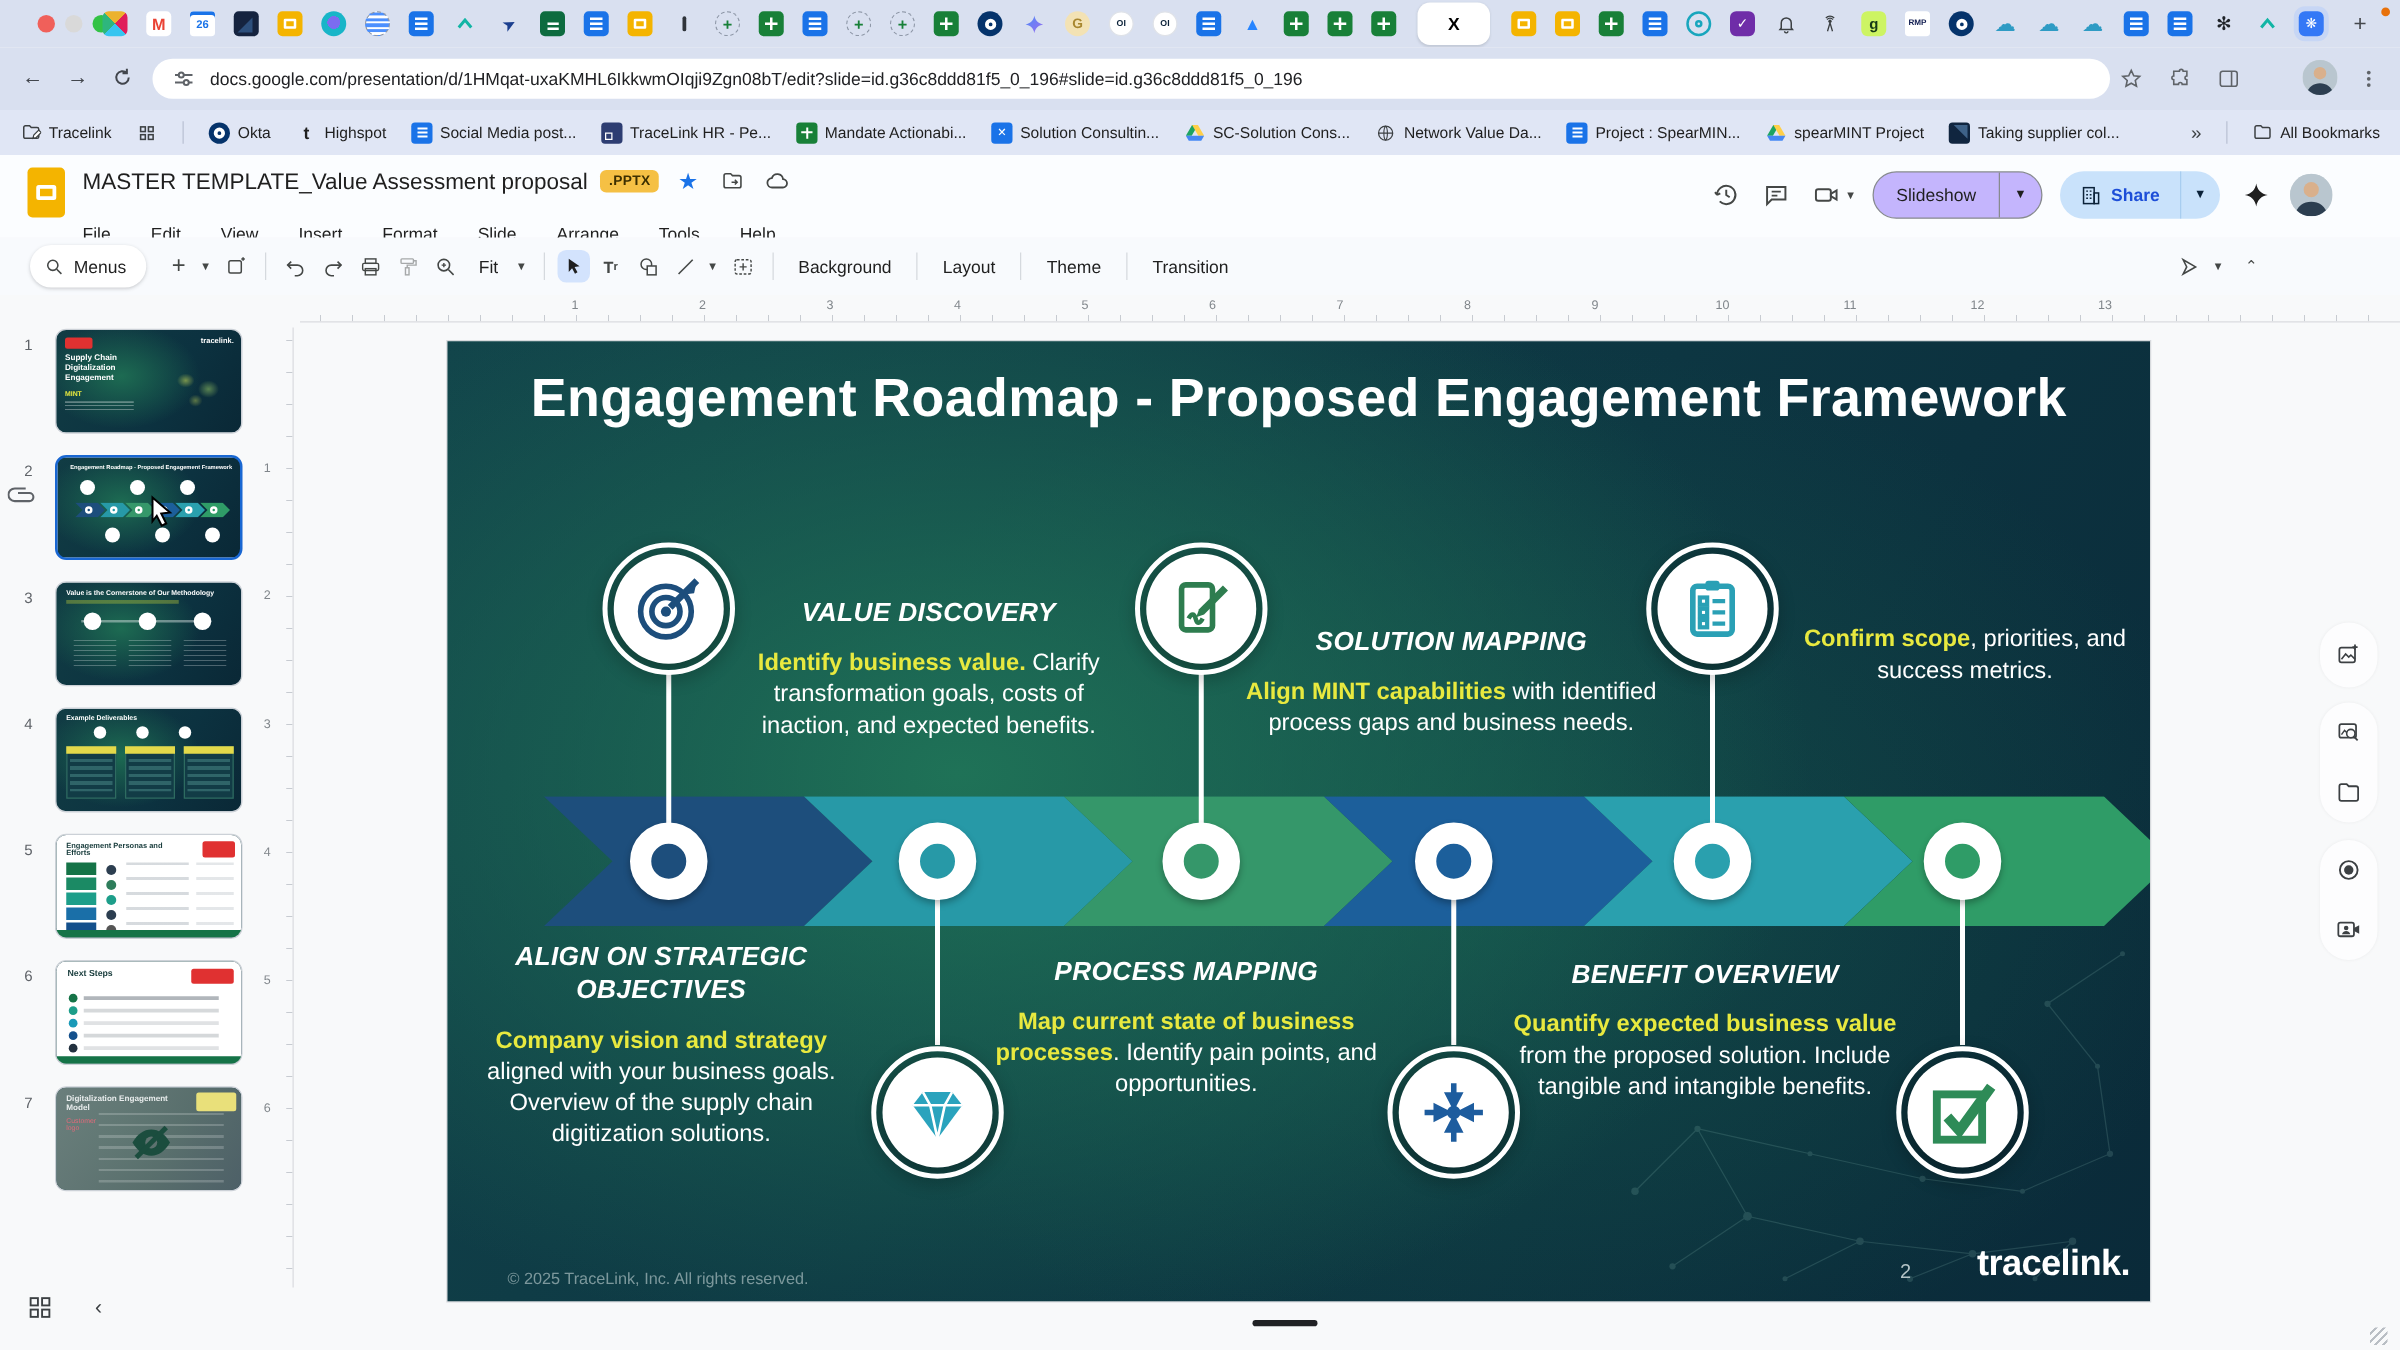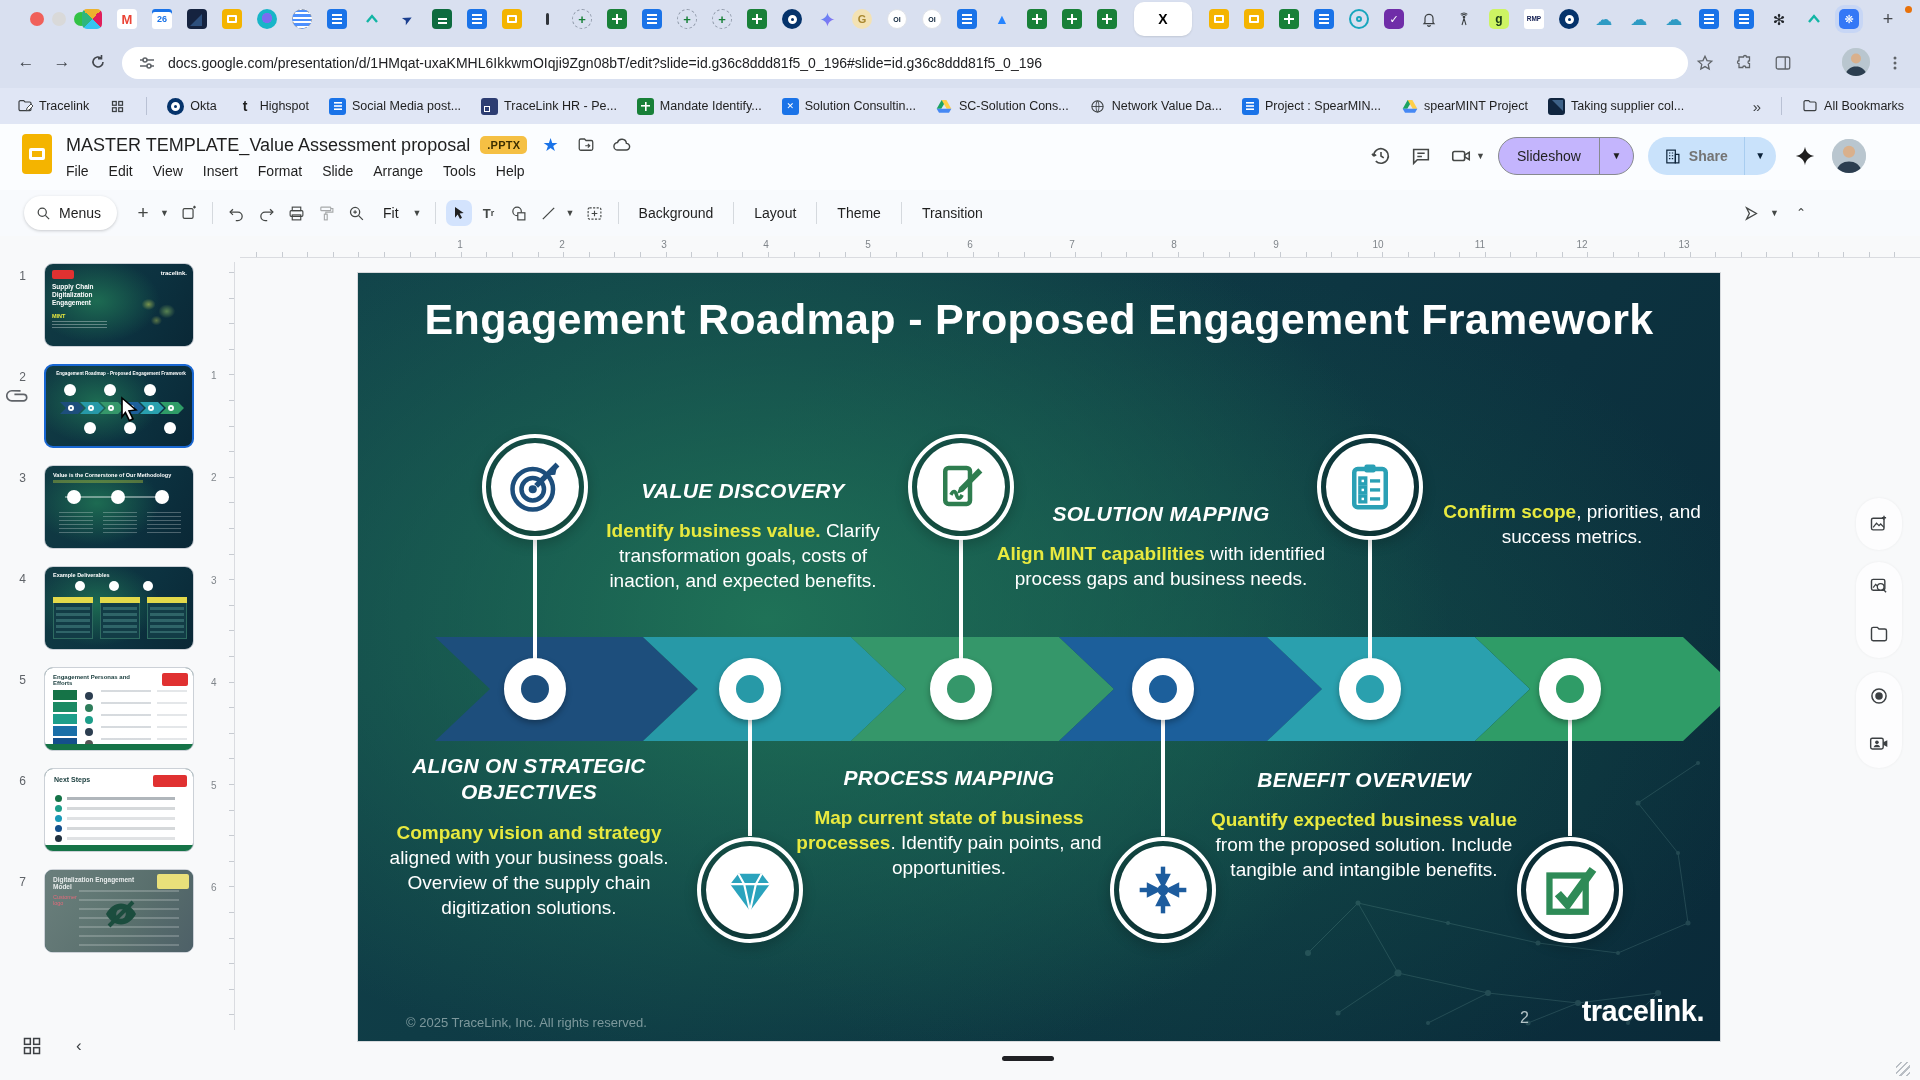--- a/index.html
+++ b/index.html
@@ -82,28 +82,28 @@
   .bm-spacer { flex:1; }
 
   
   .appheader { left:0; top:124px; width:1920px; height:66px; background:#fbfdff; }
   .slides-logo { left:22px; top:10px; width:30px; height:40px; background:#f4b400; border-radius:4px; display:flex; align-items:center; justify-content:center; }
   .slides-logo i { width:16px; height:12px; border:3px solid #fff; border-radius:2px; }
   .doc-title-row { left:66px; top:8px; display:flex; align-items:center; gap:10px; height:26px; }
   .doc-title { font-size:18px; color:#1f1f1f; }
   .pptx-badge { background:#f5c044; color:#3c2f00; font-size:11px; font-weight:800; padding:3px 7px; border-radius:5px; letter-spacing:.3px; }
   .hdr-ic { color:#444746; display:inline-flex; align-items:center; justify-content:center; width:26px; height:26px; }
-  .menubar { left:58px; top:36px; display:flex; gap:4px; }
+  .menubar { left:58px; top:52px; display:flex; gap:16px; }
   .menubar span { font-size:14px; color:#1f1f1f; padding:3px 8px; border-radius:5px; }
   .hdr-right { top:12px; height:40px; display:flex; align-items:center; }
   .pill-slideshow { display:flex; align-items:center; height:38px; border:1px solid #878a8f; border-radius:19px; overflow:hidden; background:#c4b5fd; }
   .pill-slideshow .lbl { padding:0 18px; font-size:14px; color:#1f1f1f; }
   .pill-slideshow .dd { width:34px; text-align:center; border-left:1px solid #878a8f; font-size:10px; color:#1f1f1f; line-height:38px; }
   .pill-share { display:flex; align-items:center; height:38px; background:#c9e2fb; border-radius:19px; overflow:hidden; margin-left:14px; }
-  .pill-share .main { display:flex; align-items:center; gap:8px; padding:0 16px; font-size:14px; font-weight:600; color:#737373; }
+  .pill-share .main { display:flex; align-items:center; gap:8px; padding:0 16px; font-size:14px; font-weight:600; color:#1d4ed8; }
   .pill-share .dd { width:32px; text-align:center; font-size:10px; color:#0b2239; line-height:38px; border-left:1px solid #a8cdf0; }
 
   
   .toolbar { left:0; top:190px; width:1920px; height:46px; background:#f8fafd; display:flex; align-items:center; }
   .menus-pill { left:24px; top:6px; height:34px; background:#fff; border-radius:17px; box-shadow:0 1px 3px rgba(60,64,67,.25); display:flex; align-items:center; gap:8px; padding:0 16px 0 12px; font-size:14px; color:#1f1f1f; }
   .tb-ic { display:inline-flex; align-items:center; justify-content:center; width:26px; height:26px; color:#444746; font-size:15px; }
   .tb-caret { font-size:9px; color:#444746; width:12px; }
   .tb-sep { width:1px; height:22px; background:#d5d9de; margin:0 6px; }
   .tb-text { font-size:14px; color:#1f1f1f; padding:5px 10px; }
   .tb-sel { background:#d3e3fd; border-radius:7px; }
@@ -397,21 +397,21 @@
       <span class="bm">
         <span class="bmicon bm-navy-grid">
           <i></i>
         </span>
         <span>TraceLink HR - Pe...</span>
       </span>
       <span class="bm">
         <span class="bmicon bm-sheets">
           <i></i>
         </span>
-        <span>Mandate Identify...</span>
+        <span>Mandate Actionabi...</span>
       </span>
       <span class="bm">
         <span class="bmicon bm-blue-x">✕</span>
         <span>Solution Consultin...</span>
       </span>
       <span class="bm">
         <span class="bmicon bm-drive">
           <svg width="16" height="16" viewBox="0 0 24 24">
             <path d="M8.5 3h7L23 16l-3.5 6h-15L1 16z" fill="none"></path>
             <path d="M8.5 3L1 16h7l7.5-13z" fill="#1da462"></path>

